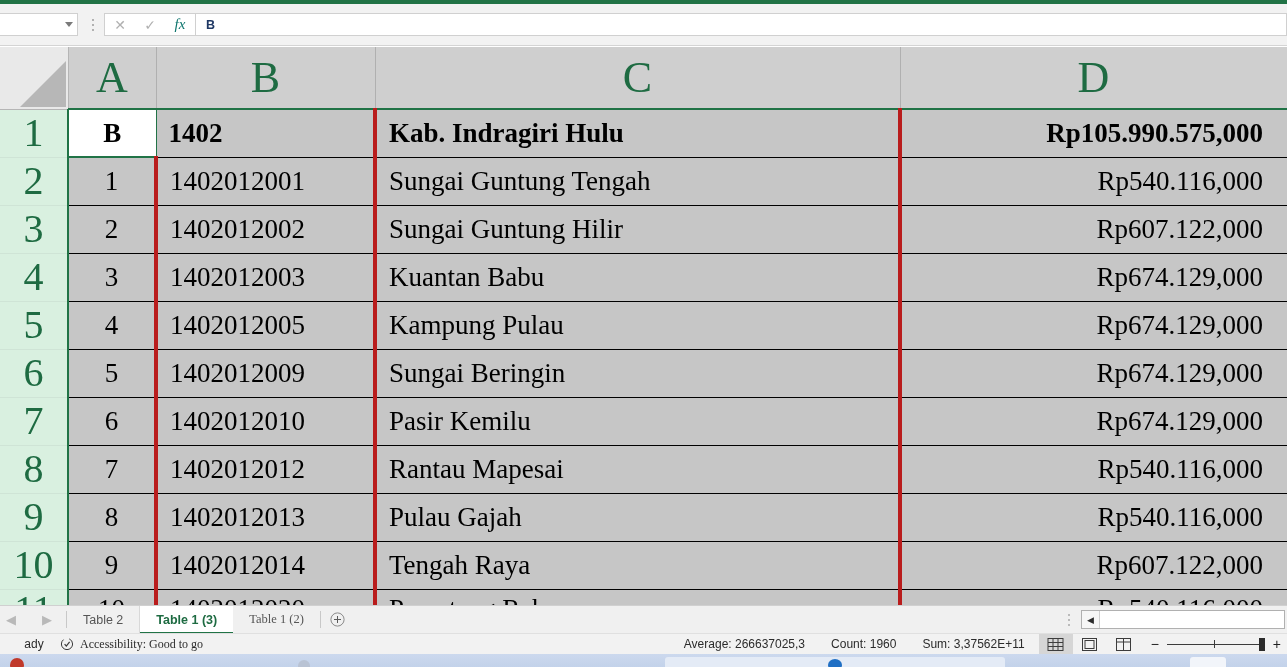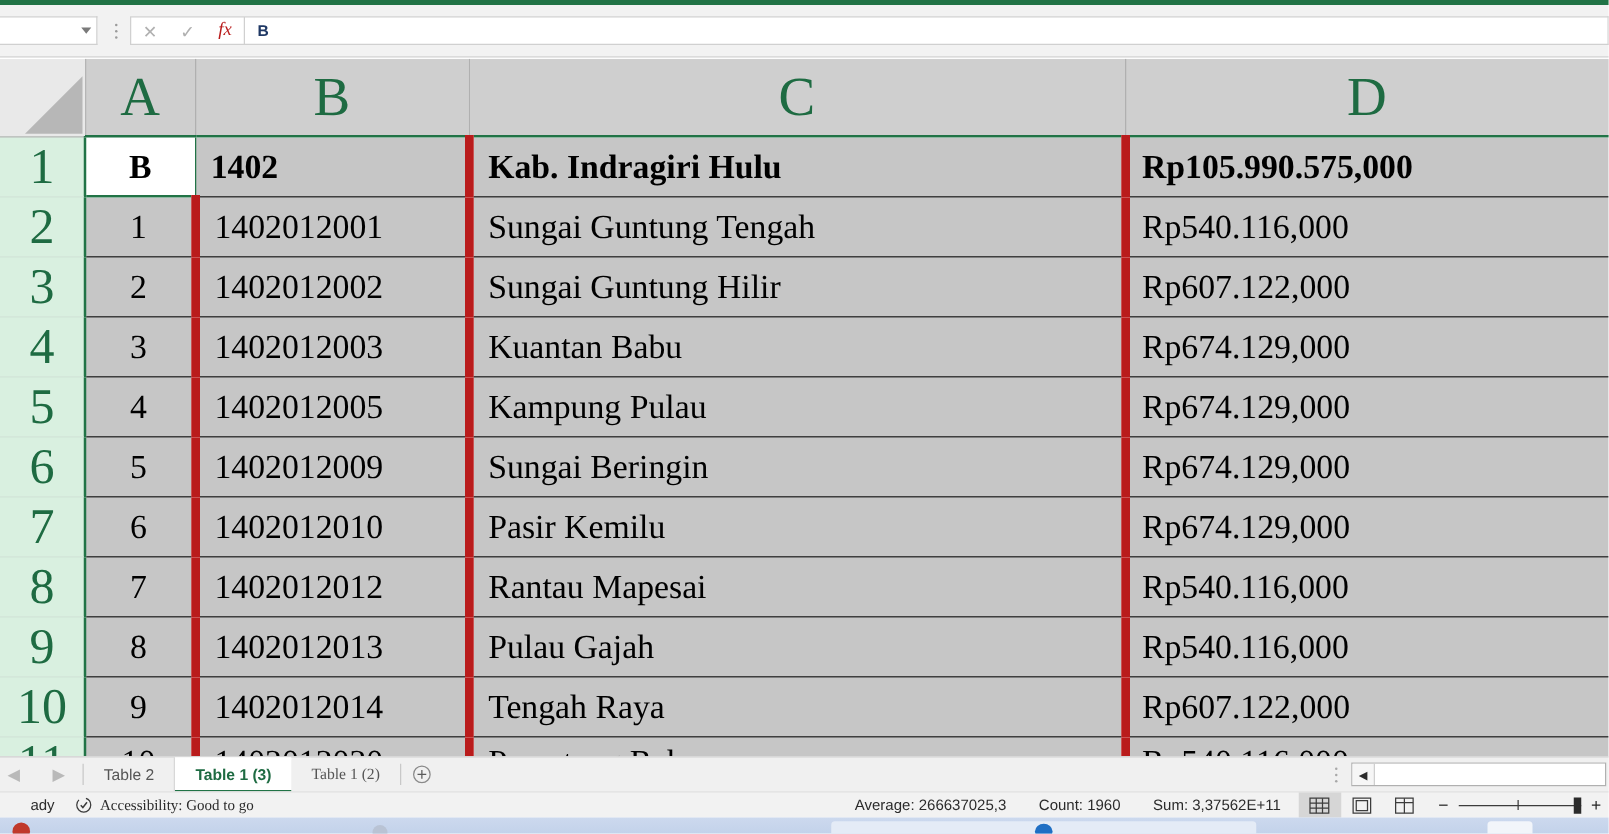--- a/index.html
+++ b/index.html
@@ -87,21 +87,21 @@
   }
   .fbtn {
     width: 30px; height: 21px;
     display: flex;
     align-items: center;
     justify-content: center;
     font-size: 14px;
     color: #b0b0b0;
   }
   .fbtn.fx {
-    color: #b91c1c;
+    color: #0f766e;
     font-style: italic;
     font-family: "Liberation Serif", serif;
     font-size: 15px;
   }
   .formula-input {
     flex: 1;
     height: 23px;
     background: #ffffff;
     border: 1px solid #d0d0d0;
     border-left: none;
@@ -176,35 +176,35 @@
     font-size: 40px;
     line-height: 1;
     text-align: center;
     vertical-align: middle;
     padding: 0;
     height: 48px;
   }
 
   td.cell {
     background: #c6c6c6;
-    border-right: 7px solid #b91c1c;
+    border-right: 4px solid #b91c1c;
     border-bottom: 1px solid #000000;
     font-family: "Liberation Serif", serif;
     font-size: 27px;
     color: #000000;
     height: 48px;
     padding: 0 10px;
     vertical-align: middle;
     white-space: nowrap;
     overflow: hidden;
   }
   td.cell.c-a { width: 88px;  text-align: center; }
   td.cell.c-b { width: 219px; text-align: left; padding-left: 12px; }
   td.cell.c-c { width: 525px; text-align: left; padding-left: 12px; }
-  td.cell.c-d { width: 387px; text-align: left; padding-right: 0;
+  td.cell.c-d { width: 387px; text-align: right; padding-right: 24px;
                 border-right: none; }
 
   tr.r1 td.cell { font-weight: 700; }
   tr.r1 td.cell.c-a {
     background: #ffffff;
     border-top: 2px solid #217346;
     border-left: 2px solid #217346;
     border-bottom: 2px solid #217346;
     border-right: 1px solid #217346;
   }

